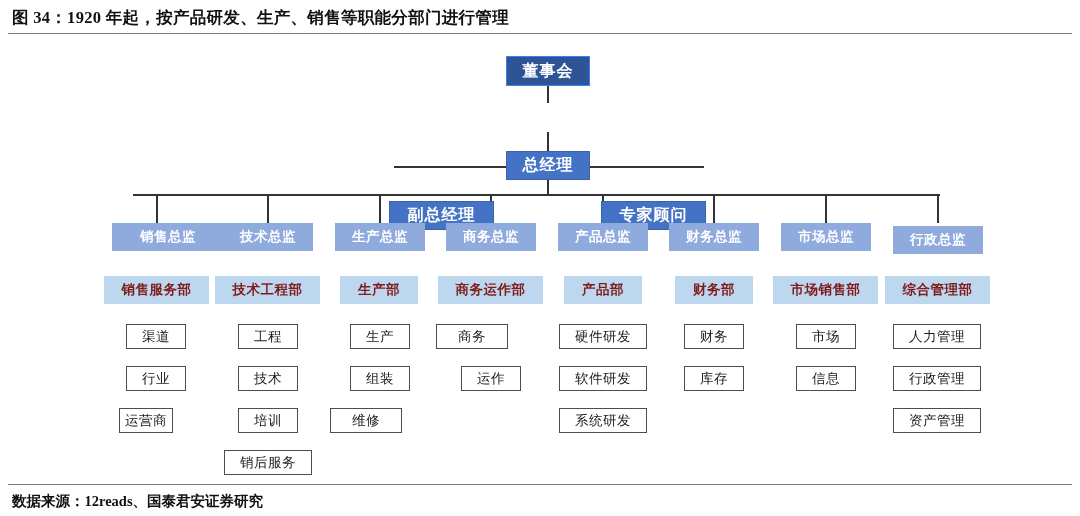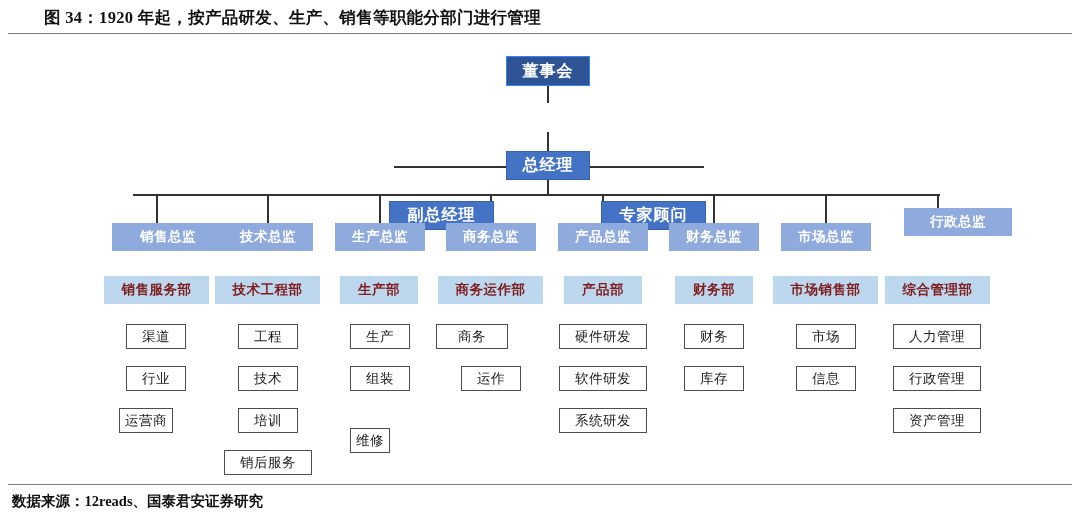--- a/index.html
+++ b/index.html
@@ -20,21 +20,20 @@
   #figure-title {
     position: absolute;
     left: 12px;
     top: 7px;
     font-family: "Liberation Serif", "DejaVu Serif", serif;
     font-weight: bold;
     font-size: 16.5px;
     letter-spacing: 0.3px;
     white-space: nowrap;
     color: #111111;
-    margin-left: 32px;
   }
   #title-rule {
     position: absolute;
     left: 8px;
     top: 33px;
     width: 1064px;
     height: 0;
     border-top: 1.6px solid #7a7a7a;
   }
 
@@ -187,21 +186,21 @@
   </div>
   <div class="node node-director" style="left:558px; top:187px; width:90px;">
     <span>产品总监</span>
   </div>
   <div class="node node-director" style="left:669px; top:187px; width:90px;">
     <span>财务总监</span>
   </div>
   <div class="node node-director" style="left:781px; top:187px; width:90px;">
     <span>市场总监</span>
   </div>
-  <div class="node node-director" style="left:893px; top:172px; width:108px;margin-left:11px;">
+  <div class="node node-director" style="left:893px; top:190px; width:90px;">
     <span>行政总监</span>
   </div>
 
   <div class="node node-dept" style="left:104px; top:240px; width:105px;">
     <span>销售服务部</span>
   </div>
   <div class="node node-dept" style="left:215px; top:240px; width:105px;">
     <span>技术工程部</span>
   </div>
   <div class="node node-dept" style="left:340px; top:240px; width:78px;">
@@ -245,21 +244,21 @@
   <div class="node node-leaf" style="left:224px; top:414px; width:88px;">
     <span>销后服务</span>
   </div>
 
   <div class="node node-leaf" style="left:350px; top:288px; width:60px;">
     <span>生产</span>
   </div>
   <div class="node node-leaf" style="left:350px; top:330px; width:60px;">
     <span>组装</span>
   </div>
-  <div class="node node-leaf" style="left:350px; top:372px; width:40px;margin-top:20px;">
+  <div class="node node-leaf" style="left:330px; top:372px; width:72px;">
     <span>维修</span>
   </div>
 
   <div class="node node-leaf" style="left:436px; top:288px; width:72px;">
     <span>商务</span>
   </div>
   <div class="node node-leaf" style="left:461px; top:330px; width:60px;">
     <span>运作</span>
   </div>
 

